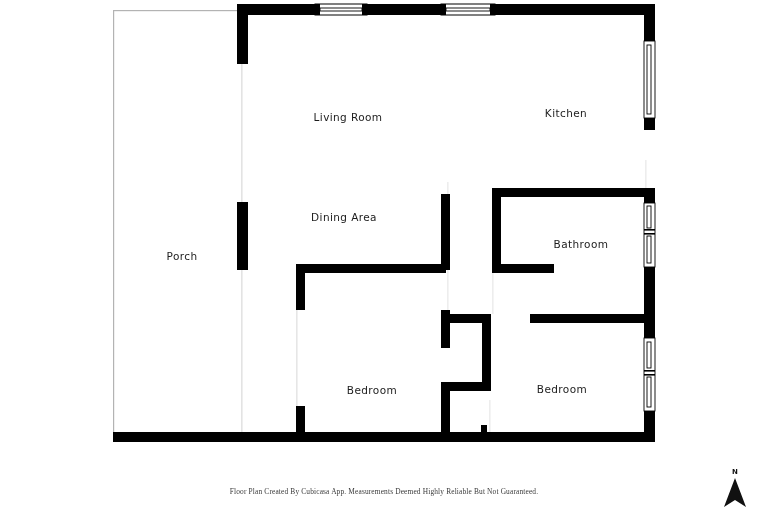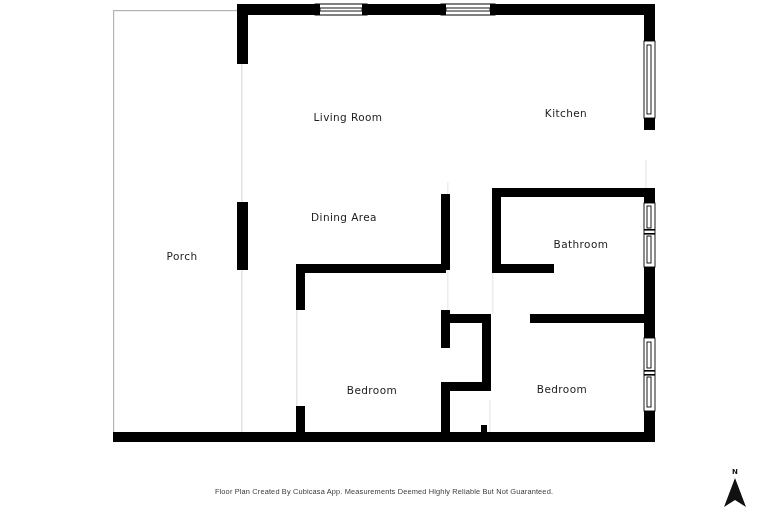--- a/index.html
+++ b/index.html
@@ -33,21 +33,21 @@
     fill: #1c1c1c;
     text-anchor: middle;
     letter-spacing: 0.4px;
   }
   .footer-note {
     position: absolute;
     left: 0;
     right: 0;
     top: 487px;
     text-align: center;
-    font-family: Liberation Sans, sans-serif;
+    font-family: Liberation Serif, serif;
     font-size: 7.4px;
     color: #3a3a3a;
     letter-spacing: 0.15px;
     white-space: nowrap;
   }
   .compass {
     position: absolute;
     left: 713px;
     top: 468px;
     width: 44px;

